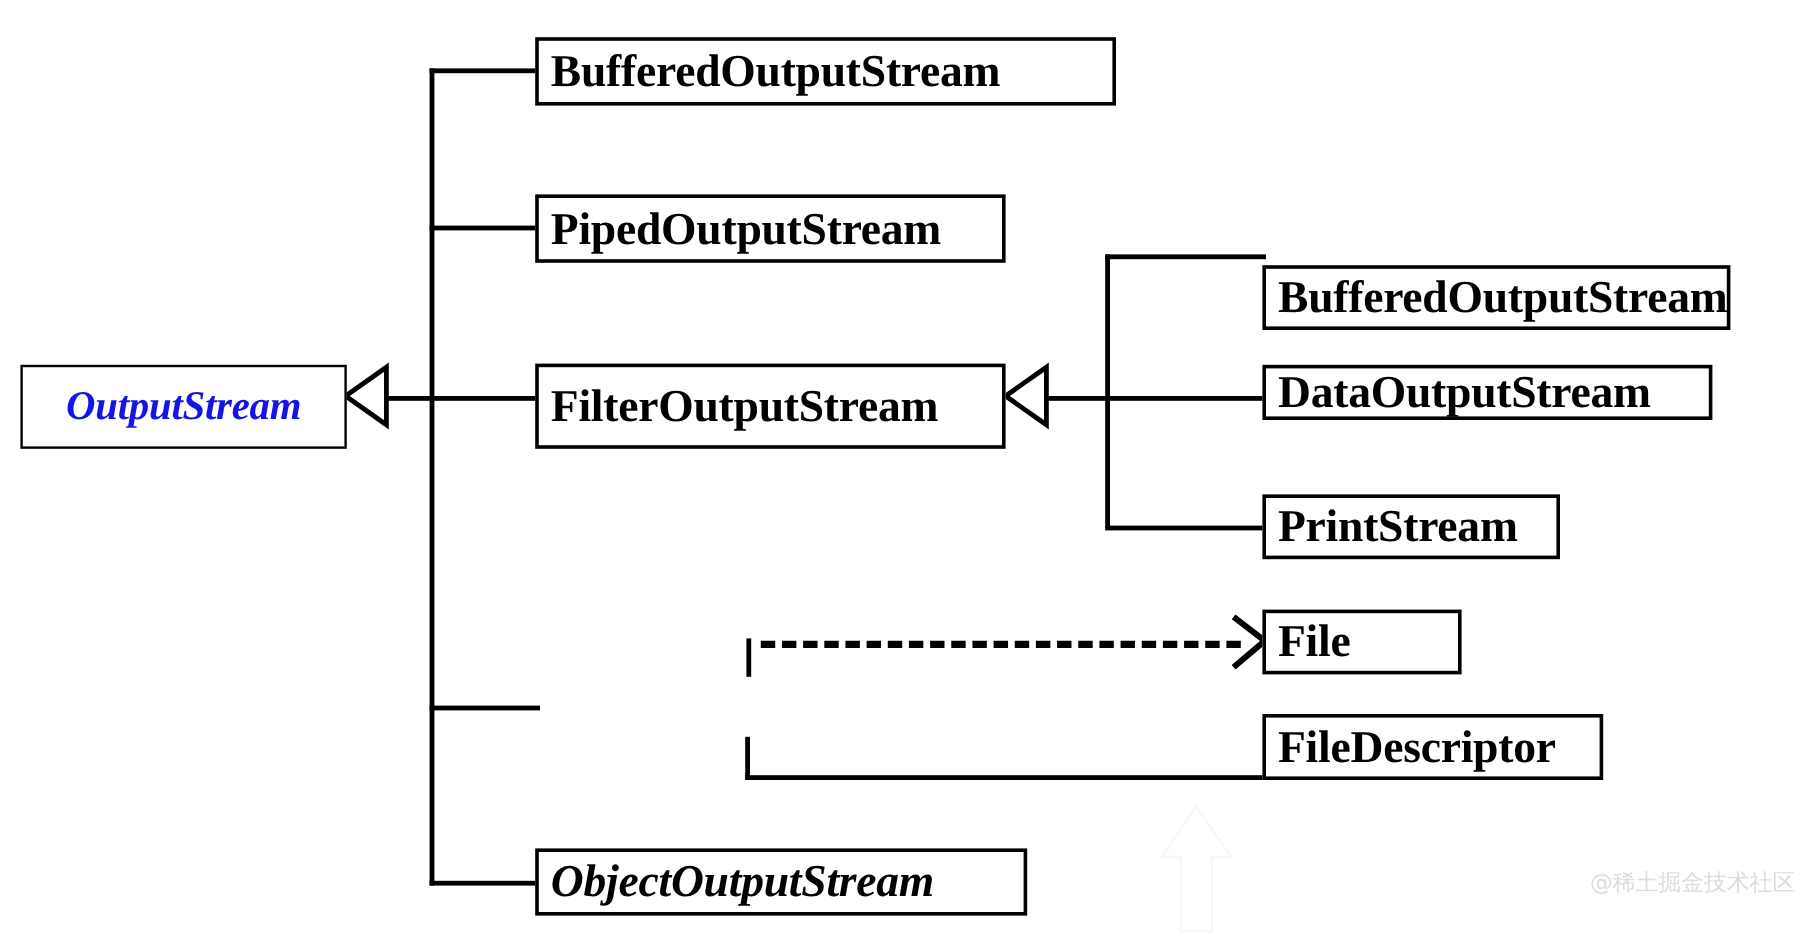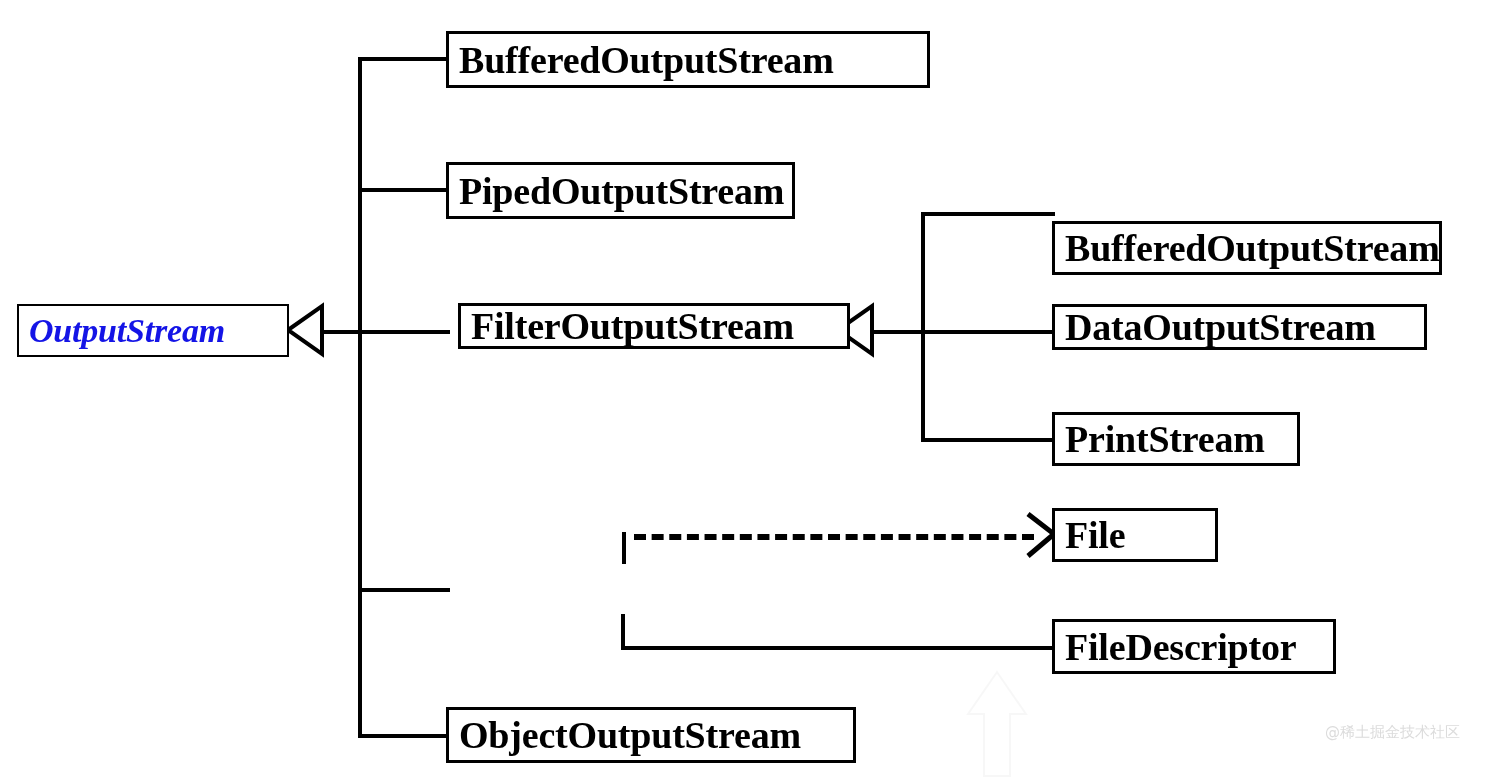--- a/index.html
+++ b/index.html
@@ -65,21 +65,21 @@
     left: 0;
     top: 0;
     width: 1512px;
     height: 780px;
     pointer-events: none;
   }
   
   .watermark-text {
     position: absolute;
     font-family: "DejaVu Sans", "Liberation Sans", sans-serif;
-    font-size: 15px;
+    font-size: 19px;
     color: #dcdcdc;
     white-space: nowrap;
     user-select: none;
   }
   .watermark-arrow {
     position: absolute;
     opacity: 0.55;
   }
 </style>
 </head>
@@ -112,58 +112,58 @@
 
   <svg class="overlay" viewBox="0 0 1512 780" xmlns="http://www.w3.org/2000/svg">
 
     <polygon points="288,330 322,306 322,354" fill="#ffffff" stroke="#000000" stroke-width="4" stroke-linejoin="miter"></polygon>
 
     <polygon points="838,330 872,306 872,354" fill="#ffffff" stroke="#000000" stroke-width="4" stroke-linejoin="miter"></polygon>
 
     <polyline points="1028,514 1054,534 1028,556" fill="none" stroke="#000000" stroke-width="5" stroke-linecap="butt" stroke-linejoin="miter"></polyline>
   </svg>
 
-  <div class="node abstract" style="left:17px; top:304px; width:272px; height:53px; ">
+  <div class="node abstract" style="left:17px; top:304px; width:272px; height:70px; justify-content:center;">
     <span class="label">OutputStream</span>
   </div>
 
   <div class="node" style="left:446px; top:31px; width:484px; height:57px;">
     <span class="label">BufferedOutputStream</span>
   </div>
 
-  <div class="node" style="left:446px; top:162px; width:349px; height:57px;">
+  <div class="node" style="left:446px; top:162px; width:392px; height:57px;">
     <span class="label">PipedOutputStream</span>
   </div>
 
-  <div class="node" style="left:446px; top:303px; width:392px; height:46px;margin-left:12px;">
+  <div class="node" style="left:446px; top:303px; width:392px; height:71px;">
     <span class="label">FilterOutputStream</span>
   </div>
 
 
-  <div class="node" style="left:446px; top:707px; width:410px; height:56px;">
+  <div class="node" style="left:446px; top:707px; width:410px; height:56px;font-style:italic;">
     <span class="label">ObjectOutputStream</span>
   </div>
 
   <div class="node" style="left:1052px; top:186px; width:390px; height:54px;margin-top:35px;">
     <span class="label">BufferedOutputStream</span>
   </div>
 
   <div class="node" style="left:1052px; top:304px; width:375px; height:46px;">
     <span class="label">DataOutputStream</span>
   </div>
 
   <div class="node" style="left:1052px; top:412px; width:248px; height:54px;align-items:center;">
     <span class="label">PrintStream</span>
   </div>
 
   <div class="node" style="left:1052px; top:508px; width:166px; height:54px; justify-content:flex-start;">
     <span class="label">File</span>
   </div>
 
-  <div class="node" style="left:1052px; top:619px; width:284px; height:55px;">
+  <div class="node" style="left:1052px; top:595px; width:284px; height:55px;">
     <span class="label">FileDescriptor</span>
   </div>
 
   <svg class="watermark-arrow" style="left:962px; top:668px;" width="70" height="112" viewBox="0 0 70 112" xmlns="http://www.w3.org/2000/svg">
     <path d="M35 4 L64 46 L48 46 L48 108 L22 108 L22 46 L6 46 Z" fill="#ffffff" stroke="#f2f2f2" stroke-width="2"></path>
   </svg>
 
   <div class="watermark-text" style="left:1325px; top:723px;">@稀土掘金技术社区</div>
 
 </div>

